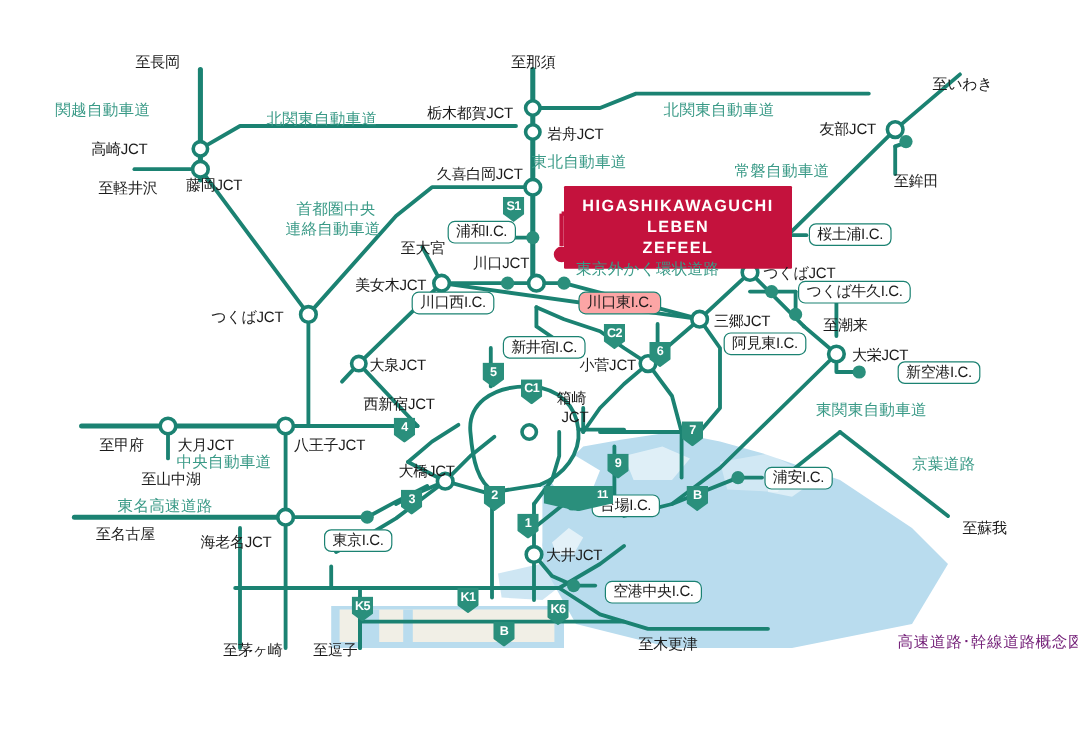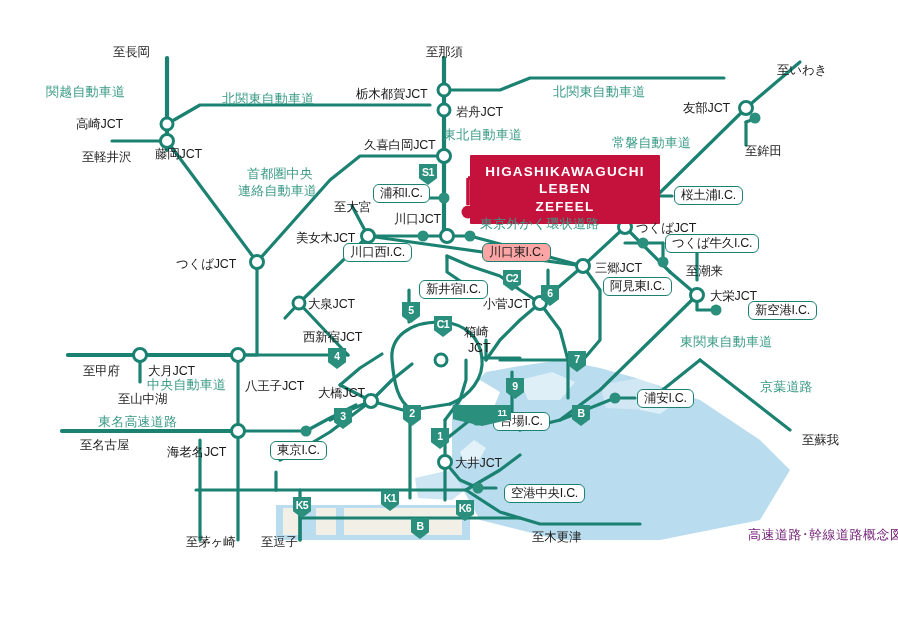--- a/index.html
+++ b/index.html
@@ -345,22 +345,22 @@
   <div class="lbl" style="left:683px; top:101px;">友部JCT</div>
   <div class="lbl" style="left:636px; top:221px;">つくばJCT</div>
   <div class="lbl" style="left:595px; top:261px;">三郷JCT</div>
   <div class="lbl" style="left:710px; top:289px;">大栄JCT</div>
   <div class="lbl" style="left:394px; top:212px;">川口JCT</div>
   <div class="lbl" style="left:296px; top:231px;">美女木JCT</div>
   <div class="lbl" style="left:176px; top:257px;">つくばJCT</div>
   <div class="lbl" style="left:308px; top:297px;">大泉JCT</div>
   <div class="lbl" style="left:303px; top:330px;">西新宿JCT</div>
   <div class="lbl" style="left:148px; top:364px;">大月JCT</div>
-  <div class="lbl" style="left:245px; top:364px;margin-top:15px;">八王子JCT</div>
-  <div class="lbl" style="left:318px; top:386px;">大橋JCT</div>
+  <div class="lbl" style="left:245px; top:364px;">八王子JCT</div>
+  <div class="lbl" style="left:332px; top:386px;">大橋JCT</div>
   <div class="lbl" style="left:167px; top:445px;">海老名JCT</div>
   <div class="lbl" style="left:464px; top:325px;">箱崎</div>
   <div class="lbl" style="left:468px; top:341px;">JCT</div>
   <div class="lbl" style="left:483px; top:297px;">小菅JCT</div>
   <div class="lbl" style="left:455px; top:456px;">大井JCT</div>
 
   <div class="boxed" style="left:674px; top:186px;">桜土浦I.C.</div>
   <div class="boxed" style="left:665px; top:234px;">つくば牛久I.C.</div>
   <div class="boxed" style="left:603px; top:277px;">阿見東I.C.</div>
   <div class="boxed" style="left:748px; top:301px;">新空港I.C.</div>

